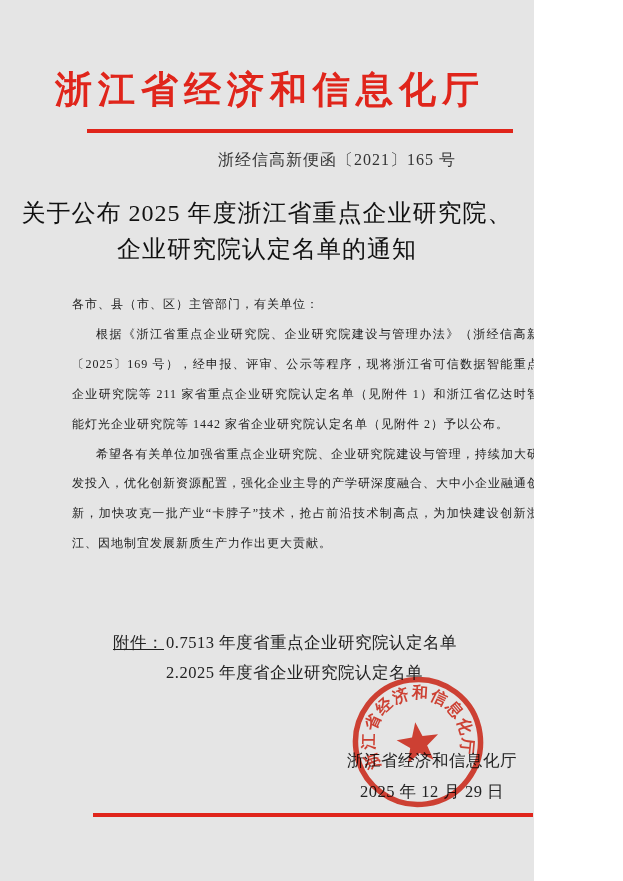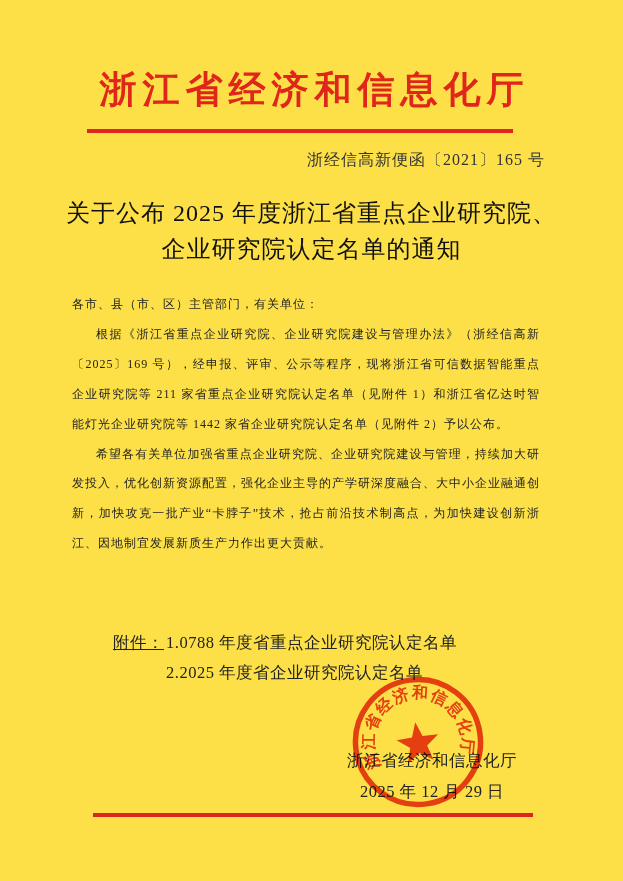--- a/index.html
+++ b/index.html
@@ -4,22 +4,22 @@
 <style>
   :root{
     --red:#e0251b;
     --sealred:#e23322;
     --ink:#222222;
   }
   *{margin:0;padding:0;box-sizing:border-box;}
   html,body{background:#ffffff;}
   .page{
     position:relative;
-    width:623px;height:881px;
-    background:#fde047;
+    width:534px;height:881px;
+    background:#e5e5e5;
     font-family:"Liberation Serif","DejaVu Serif",serif;
     overflow:hidden;
   }
   .header-agency{
     position:absolute;top:66px;left:0;width:100%;
     text-align:center;
     font-size:37px;font-weight:bold;
     color:var(--red);
     letter-spacing:6px;text-indent:6px;
     line-height:48px;
@@ -94,21 +94,21 @@
 
   <div class="body-text">
     <p class="salutation">各市、县（市、区）主管部门，有关单位：</p>
     <p class="para">根据《浙江省重点企业研究院、企业研究院建设与管理办法》（浙经信高新〔2025〕169 号），经申报、评审、公示等程序，现将浙江省可信数据智能重点企业研究院等 211 家省重点企业研究院认定名单（见附件 1）和浙江省亿达时智能灯光企业研究院等 1442 家省企业研究院认定名单（见附件 2）予以公布。</p>
     <p class="para">希望各有关单位加强省重点企业研究院、企业研究院建设与管理，持续加大研发投入，优化创新资源配置，强化企业主导的产学研深度融合、大中小企业融通创新，加快攻克一批产业“卡脖子”技术，抢占前沿技术制高点，为加快建设创新浙江、因地制宜发展新质生产力作出更大贡献。</p>
   </div>
 
   <div class="attachments">
     <span class="att-label">附件：</span>
     <div class="att-items">
-      <div>1.0788 年度省重点企业研究院认定名单</div>
+      <div>0.7513 年度省重点企业研究院认定名单</div>
       <div>2.2025 年度省企业研究院认定名单</div>
     </div>
   </div>
 
   <div class="signature">
     <div>浙江省经济和信息化厅</div>
     <div>2025 年 12 月 29 日</div>
   </div>
 
   <svg class="seal" viewBox="0 0 140 140" width="140" height="140" aria-hidden="true">

